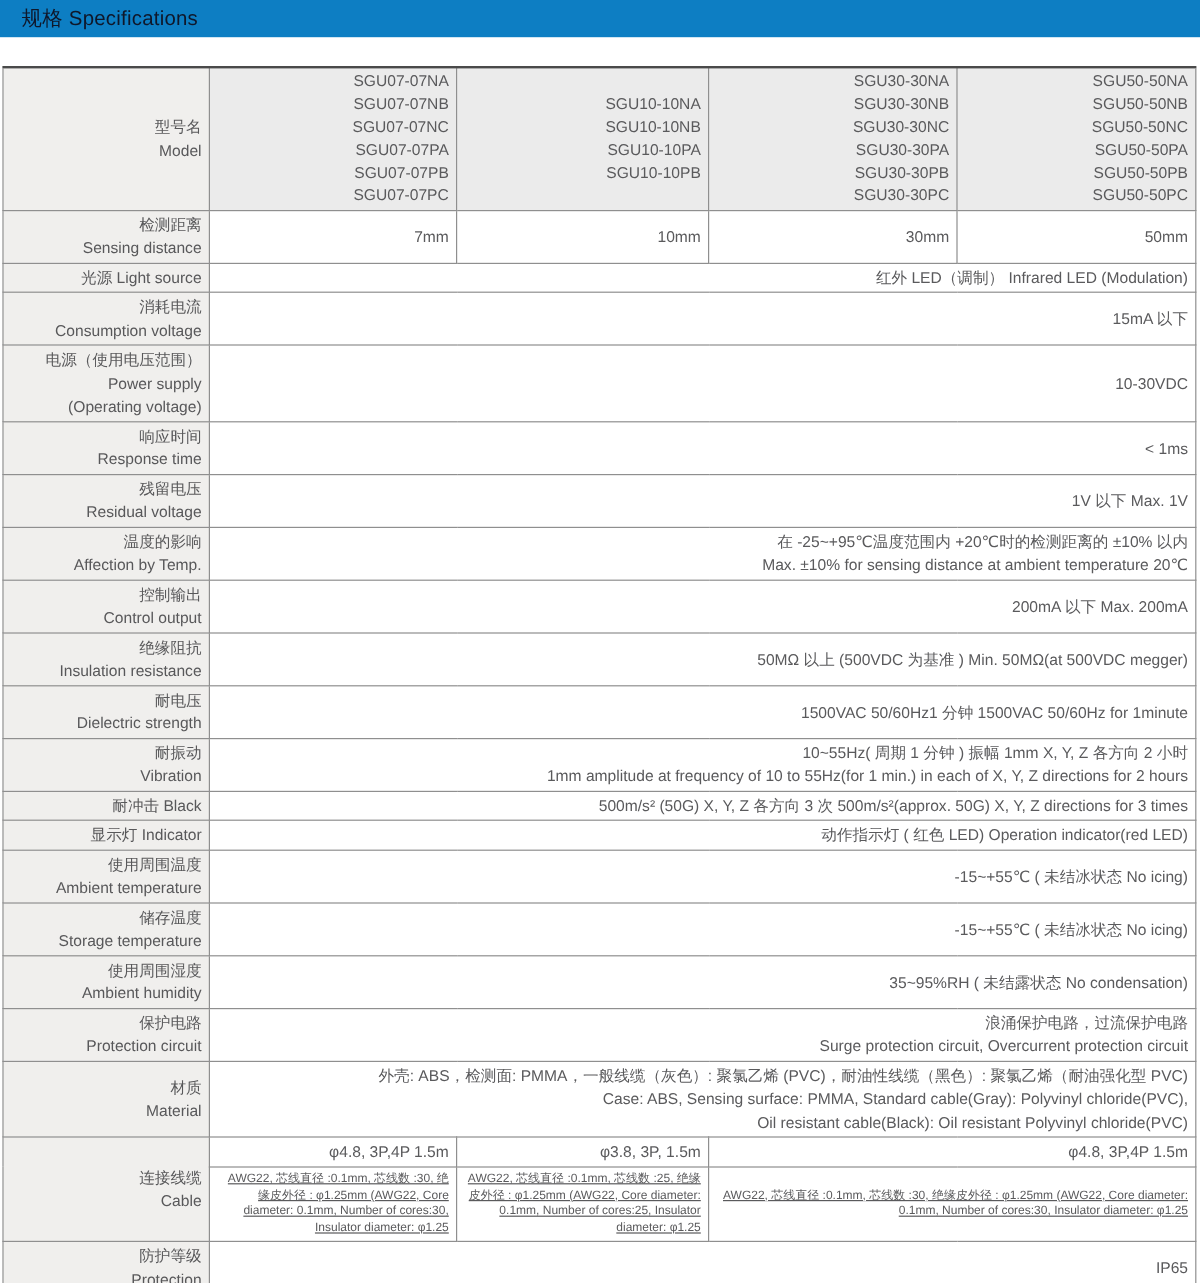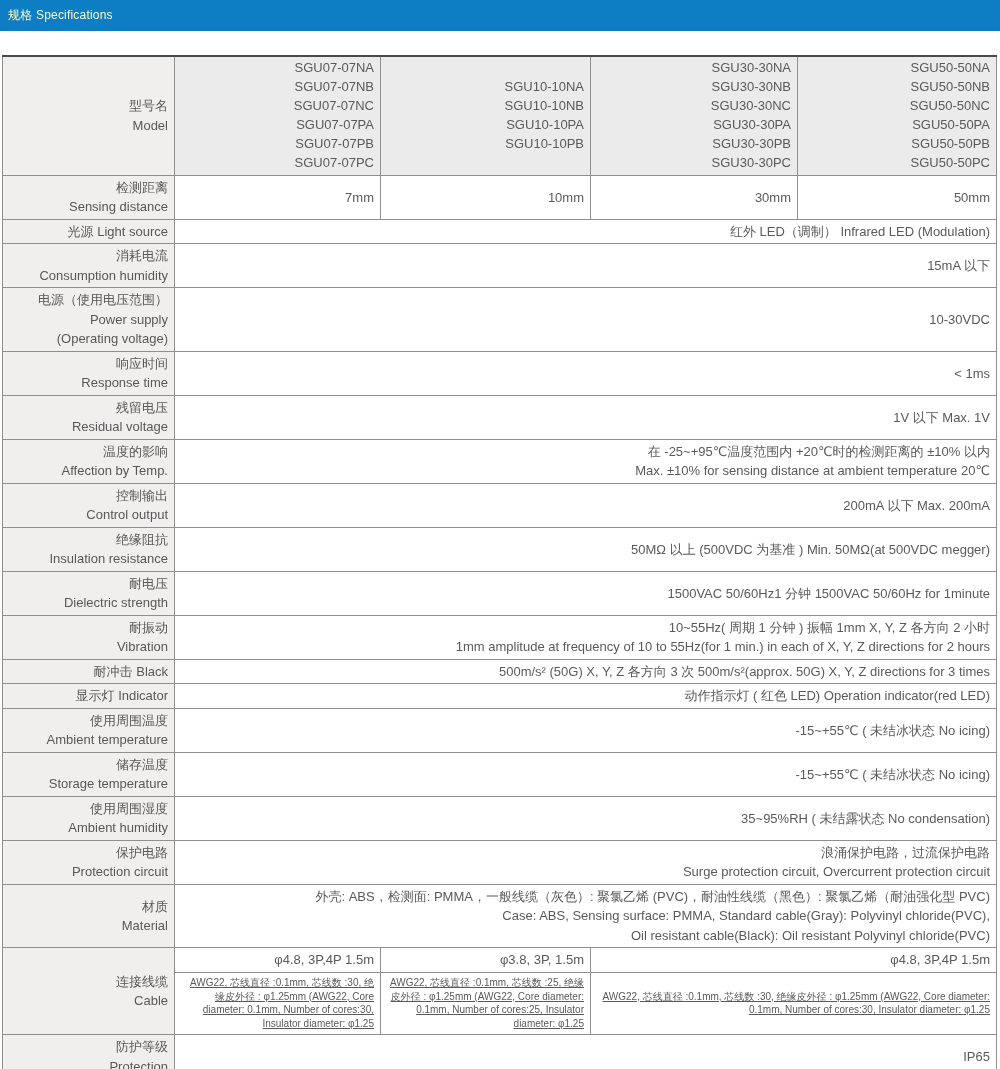--- a/index.html
+++ b/index.html
@@ -4,25 +4,25 @@
 <style>
   html,body { margin:0; padding:0; background:#ffffff; }
   body {
     width:1000px;
     font-family:"Liberation Sans","DejaVu Sans",sans-serif;
     color:#58585a;
     -webkit-font-smoothing:antialiased;
   }
   .titlebar {
     background:#0d7ec3;
-    color:#fef9c3;
+    color:#0f172a;
     height:31px;
     line-height:31px;
-    padding-left:8px;
-    font-size:12px;
+    padding-left:18px;
+    font-size:17px;
     font-weight:500;
     letter-spacing:.2px;
   }
   table.specs {
     border-collapse:collapse;
     width:995px;
     margin:24px 0 0 2px;
     table-layout:fixed;
     border-top:2px solid #4a4a4a;
     border-bottom:3px solid #4a4a4a;
@@ -111,21 +111,21 @@
     <td>30mm</td>
     <td>50mm</td>
   </tr>
 
   <tr>
     <th>光源 Light source</th>
     <td colspan="4">红外 LED（调制） Infrared LED (Modulation)</td>
   </tr>
   <tr>
     <th>消耗电流
-Consumption humidity</th>
+Consumption voltage</th>
     <td colspan="4">15mA 以下</td>
   </tr>
   <tr>
     <th>电源（使用电压范围）
 Power supply
 (Operating voltage)</th>
     <td colspan="4">10-30VDC</td>
   </tr>
   <tr>
     <th>响应时间

